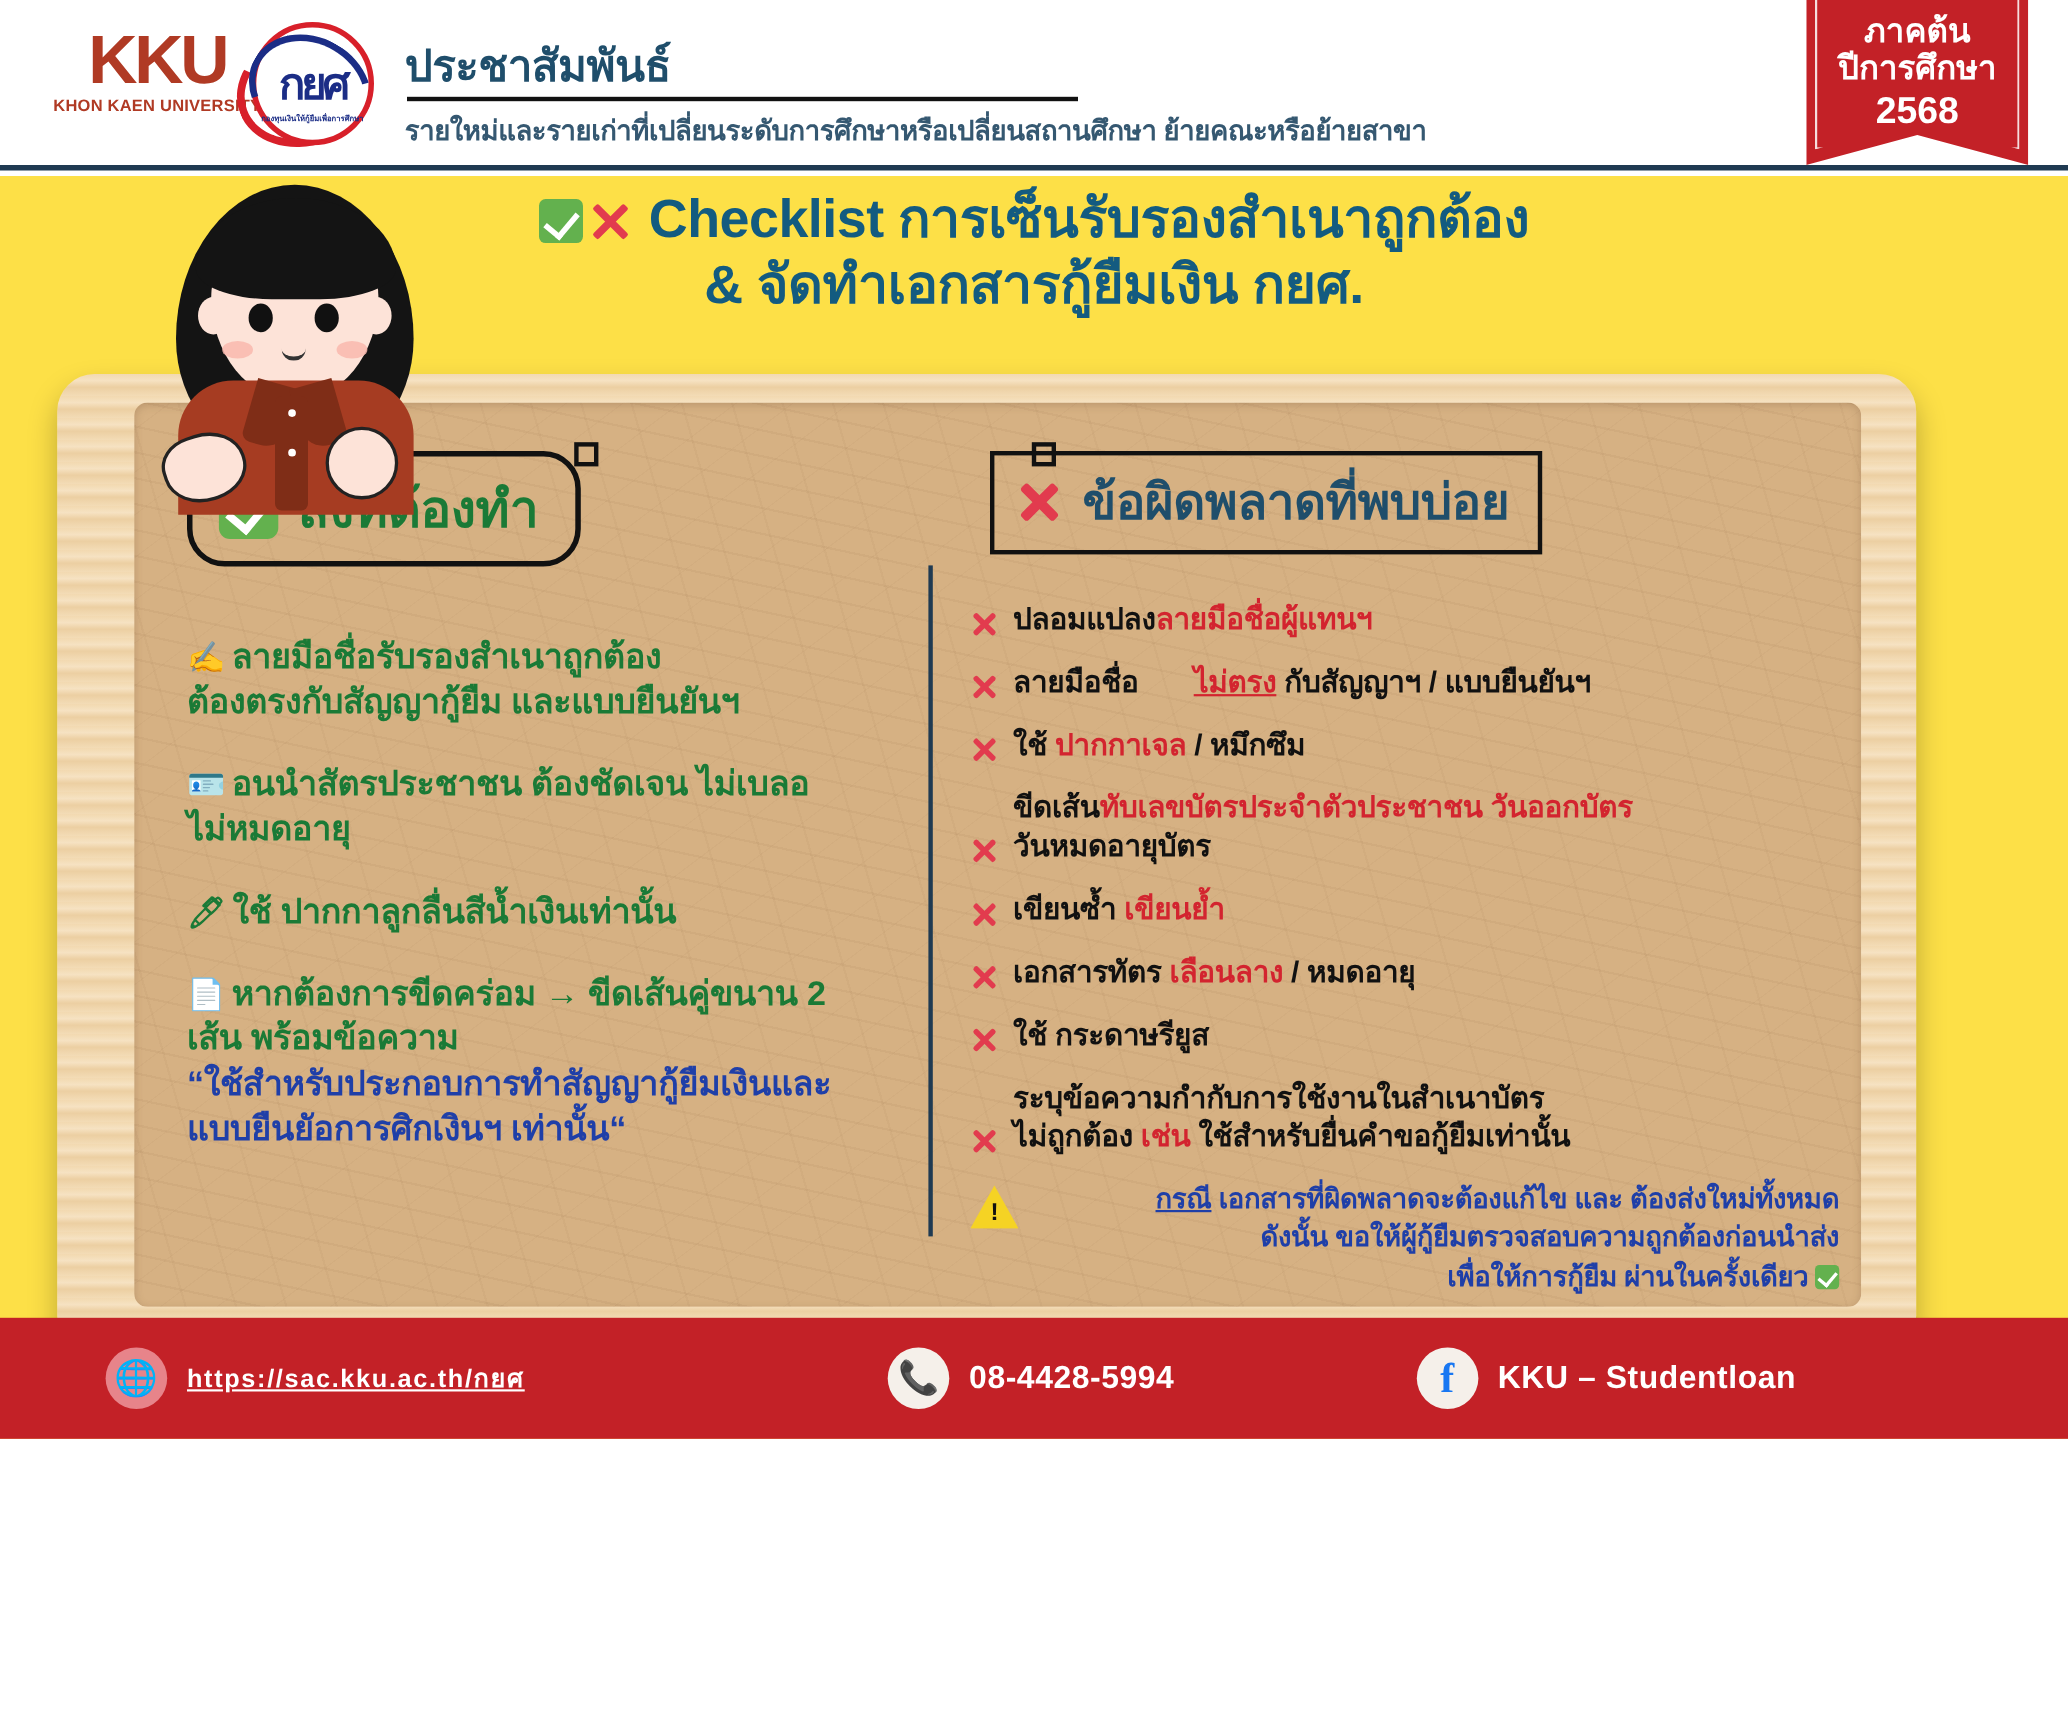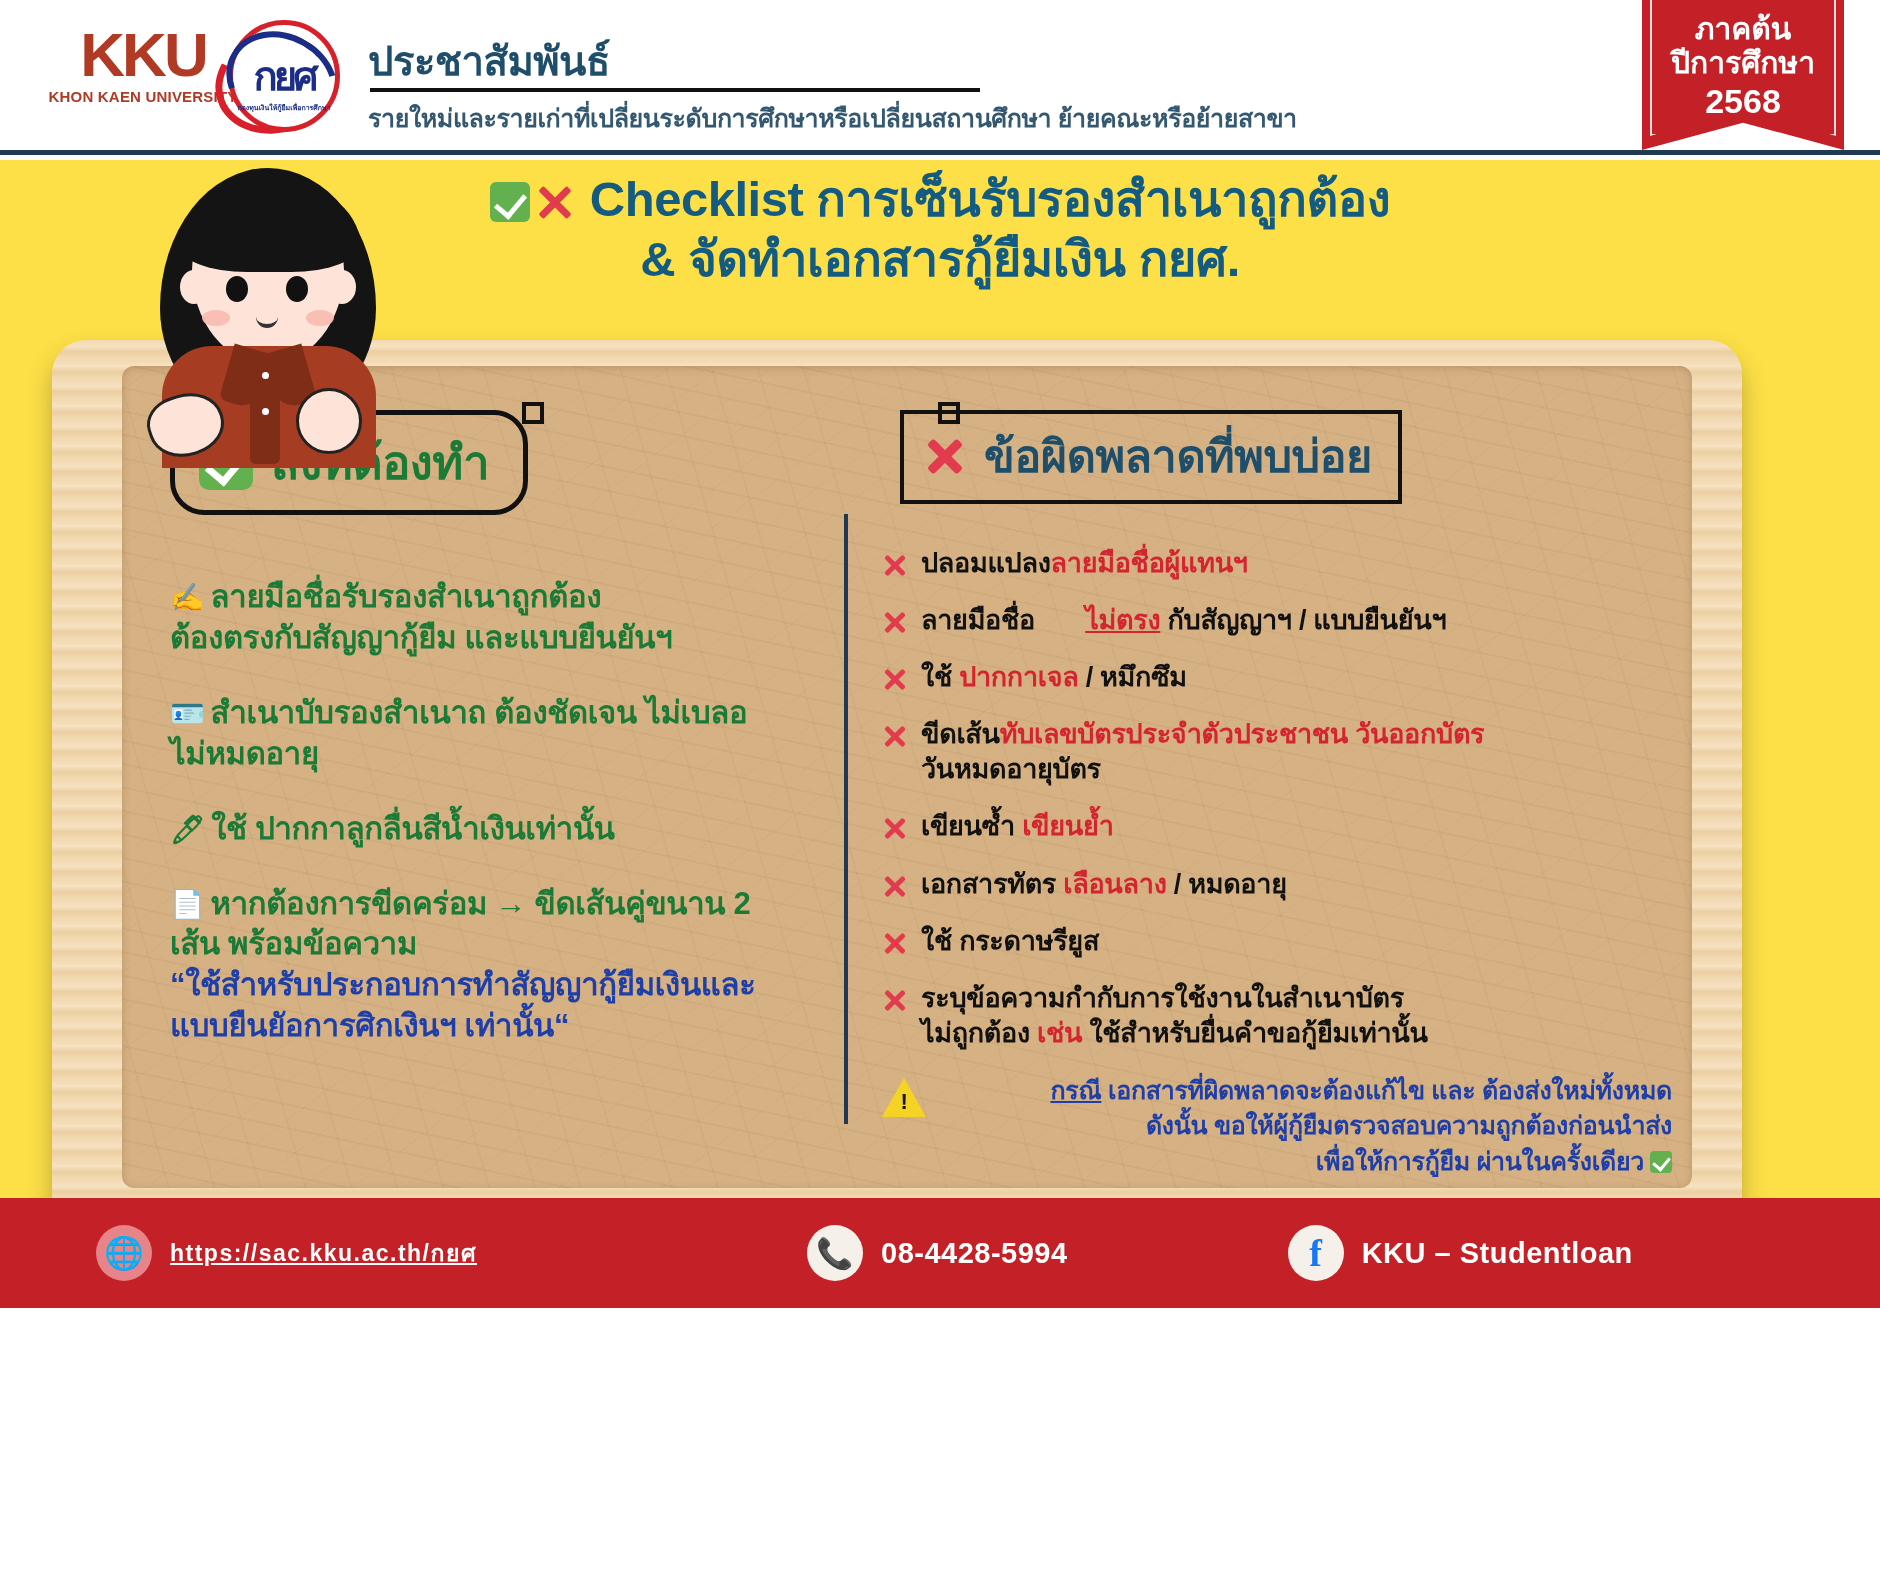--- a/index.html
+++ b/index.html
@@ -206,21 +206,21 @@
   .l-item {
     font-size:31px; font-weight:900; color:#1a7a36; line-height:1.32;
     margin-bottom:34px; letter-spacing:-0.3px;
   }
   .l-item .ico { font-size:28px; margin-right:6px; }
   .l-item .blue { color:#1f3fa8; display:block; }
 
   
   .r-items { margin-top:42px; }
   .r-item {
-    display:flex; align-items:flex-start; gap:13px;
+    display:flex; align-items:flex-end; gap:13px;
     font-size:27px; font-weight:900; color:#1a2733; line-height:1.3;
     margin-bottom:22px; letter-spacing:-0.3px;
   }
   .rx { width:26px; height:26px; position:relative; flex:none; margin-top:7px; }
   .rx::before,.rx::after{
     content:""; position:absolute; left:0; top:10px; width:26px; height:5px;
     background:#e23b4e; border-radius:2px;
   }
   .rx::before{ transform:rotate(45deg);}
   .rx::after{ transform:rotate(-45deg);}
@@ -357,21 +357,21 @@
         </div>
 
         <div class="l-items">
 
           <div class="l-item">
             <span class="ico">✍️</span><span>ลายมือชื่อรับรองสำเนาถูกต้อง</span><br>
             <span>ต้องตรงกับสัญญากู้ยืม และแบบยืนยันฯ</span>
           </div>
 
           <div class="l-item">
-            <span class="ico">🪪</span><span>สำเนาบับรองสำเนาถ ต้องชัดเจน ไม่เบลอ</span><br>
+            <span class="ico">🪪</span><span>อนนำสัตรประชาชน ต้องชัดเจน ไม่เบลอ</span><br>
             <span>ไม่หมดอายุ</span>
           </div>
 
           <div class="l-item">
             <span class="ico">🖊</span><span>ใช้ ปากกาลูกลื่นสีน้ำเงินเท่านั้น</span>
           </div>
 
           <div class="l-item">
             <span class="ico">📄</span><span>หากต้องการขีดคร่อม → ขีดเส้นคู่ขนาน 2</span><br>
             <span>เส้น  พร้อมข้อความ</span>

